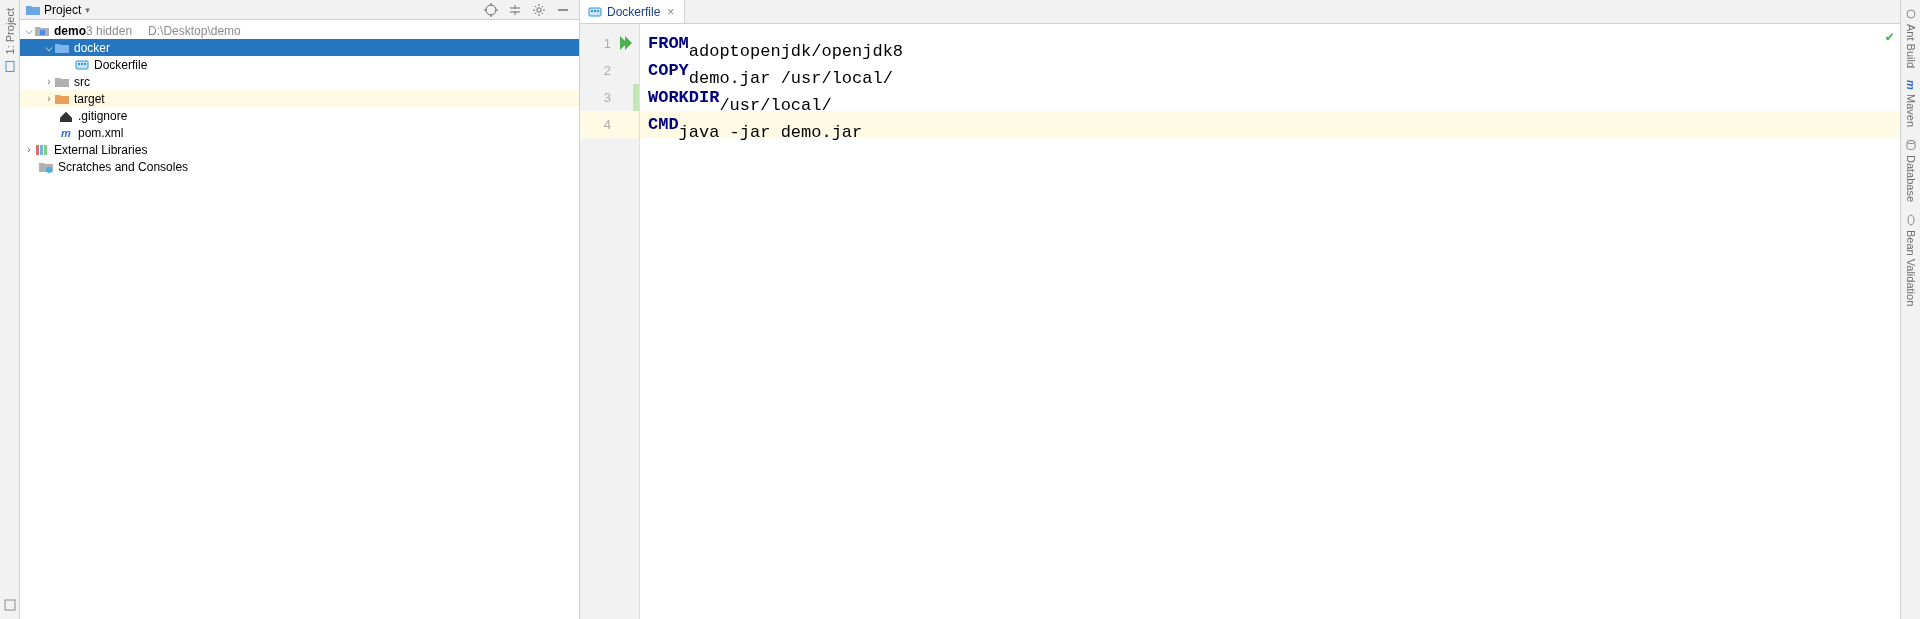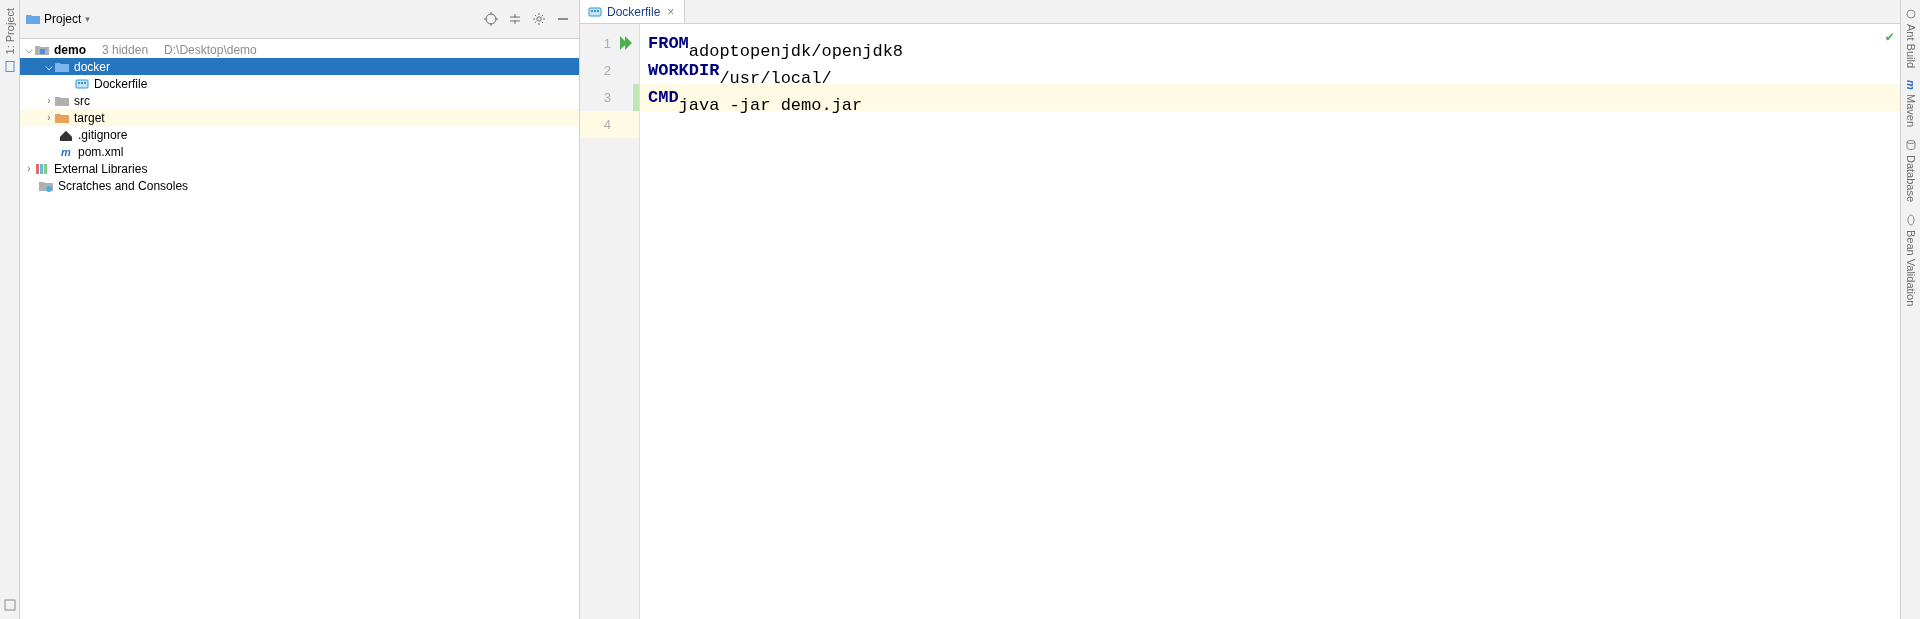--- a/index.html
+++ b/index.html
@@ -42,21 +42,21 @@
   }
   
   .project-panel {
     width: 560px;
     border-right: 1px solid #d1d1d1;
     display: flex;
     flex-direction: column;
     background: #fff;
   }
   .project-header {
-    height: 39px;
+    height: 20px;
     background: #f2f2f2;
     border-bottom: 1px solid #d1d1d1;
     display: flex;
     align-items: center;
     padding: 0 6px;
     gap: 4px;
   }
   .project-header .title-box {
     display: flex; align-items:center; gap:4px; cursor:pointer;
   }
@@ -246,21 +246,21 @@
   <div class="tree">
     <div class="tree-row" style="padding-left:4px;">
       <span class="arrow">⌵</span>
       <span class="ticon">
         <svg width="14" height="12" viewBox="0 0 14 12">
             <path d="M0 2h5l1 1h8v8H0z" fill="#b0b0b0"></path>
             <rect x="5" y="5" width="5" height="5" fill="#4f8be0"></rect>
           </svg>
       </span>
       <span class="bold">demo</span>
-      <span class="muted" style="margin-left:16px;">3 hidden</span>
+      <span class="muted" style="margin-left:0;">3 hidden</span>
       <span class="muted" style="margin-left:16px;">D:\Desktop\demo</span>
     </div>
 
     <div class="tree-row selected" style="padding-left:24px;">
       <span class="arrow">⌵</span>
       <span class="ticon">
         <svg width="14" height="12" viewBox="0 0 14 12">
             <path d="M0 2h5l1 1h8v8H0z" fill="#7fb5ef"></path>
           </svg>
       </span>
@@ -378,20 +378,24 @@
       </div>
     </div>
 
     <div class="code">
       <span class="check-icon">✔</span>
       <div class="cline">
         <span class="kw">FROM</span>
           <span class="plain"> adoptopenjdk/openjdk8</span>
       </div>
       <div class="cline">
+        <span class="kw">COPY</span>
+          <span class="plain"> demo.jar /usr/local/</span>
+      </div>
+      <div class="cline">
         <span class="kw">WORKDIR</span>
           <span class="plain"> /usr/local/</span>
       </div>
       <div class="cline hl">
         <span class="kw">CMD</span>
           <span class="plain"> java -jar demo.jar</span>
       </div>
     </div>
   </div>
 </div>

